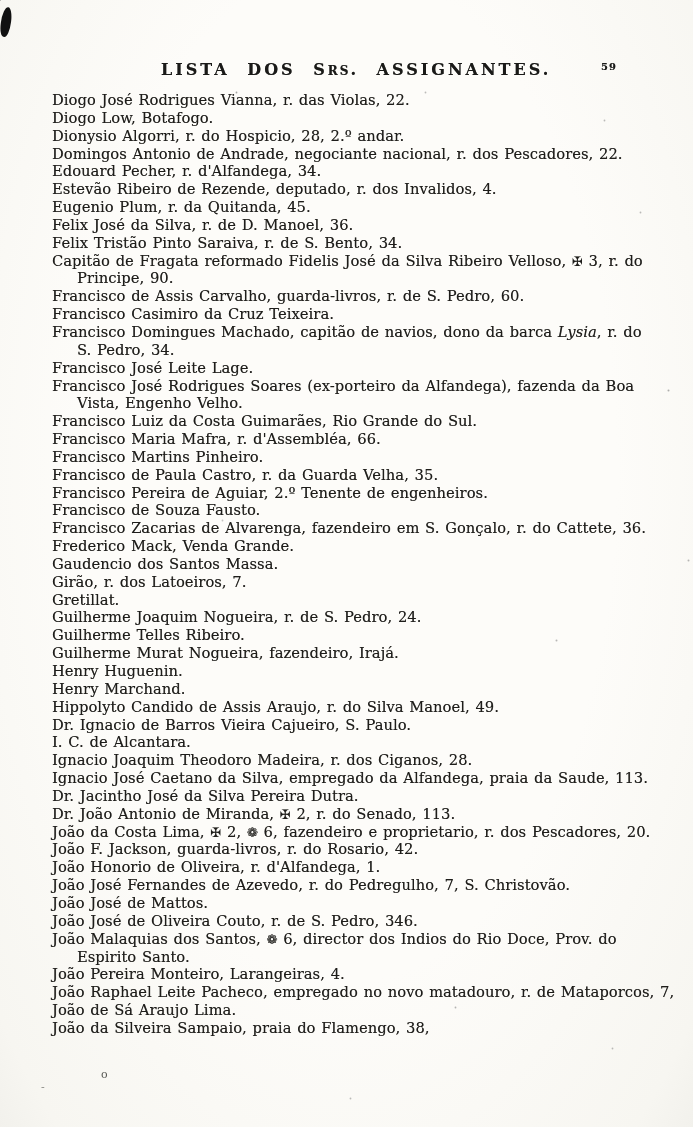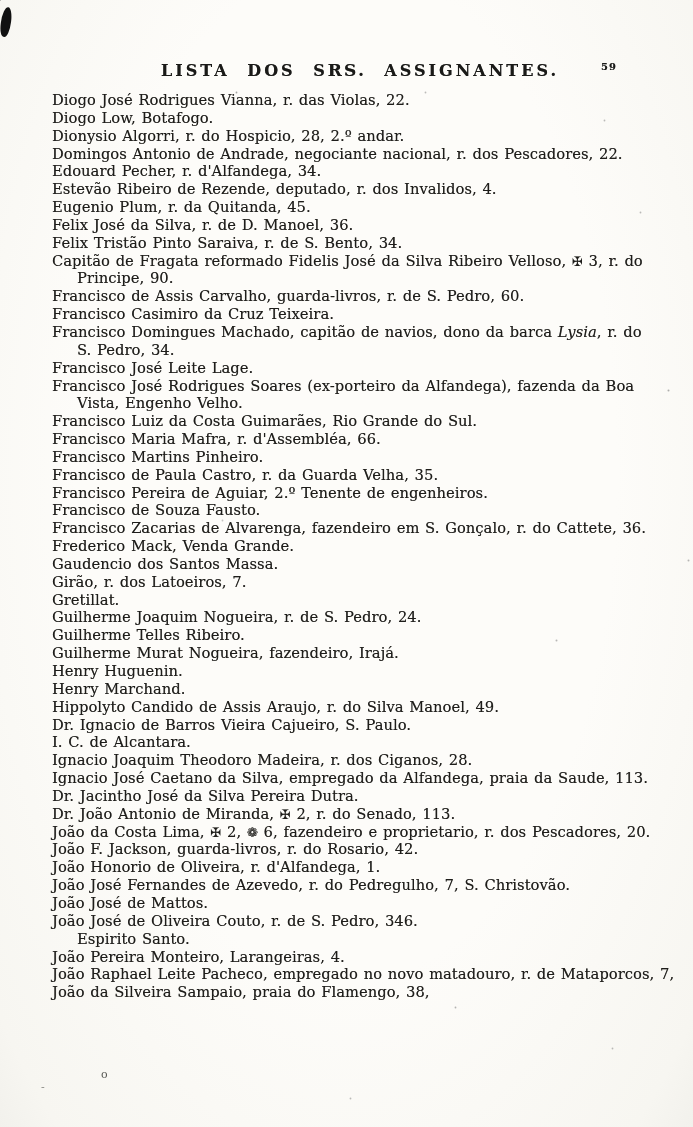--- a/index.html
+++ b/index.html
@@ -34,21 +34,21 @@
     position:absolute; left:1px; top:7px; width:10px; height:30px;
     background:#111; border-radius:60% 50% 55% 45%;
     transform:rotate(7deg);
   }
   .header-title {
     position:absolute; top:60px; left:161px;
     font-size:16px; font-weight:bold; color:#1a1a18;
     letter-spacing:3px; word-spacing:9px; white-space:nowrap;
     text-shadow:0 0 0.5px rgba(25,25,25,.6);
   }
-  .header-title .sc { font-size:17px; letter-spacing:2px; }
+  .header-title .sc { font-size:12px; letter-spacing:2px; }
   .page-number {
     position:absolute; top:61px; left:601px;
     font-size:10px; font-weight:bold; color:#1a1a18; letter-spacing:1px;
     text-shadow:0 0 0.5px rgba(25,25,25,.6);
   }
   .lines {
     position:absolute; top:91px; left:52px; width:632px;
     font-size:14.6px; line-height:17.85px; color:#1e1d1a;
     text-shadow:0.2px 0.2px 0.45px rgba(30,30,28,.55);
   }
@@ -112,21 +112,23 @@
       <div class="line">Ignacio Joaquim Theodoro Madeira, r. dos Ciganos, 28.</div>
       <div class="line">Ignacio José Caetano da Silva, empregado da Alfandega, praia da Saude, 113.</div>
       <div class="line">Dr. Jacintho José da Silva Pereira Dutra.</div>
       <div class="line">Dr. João Antonio de Miranda, <span class="sym">✠</span> 2, r. do Senado, 113.</div>
       <div class="line">João da Costa Lima, <span class="sym">✠</span> 2, <span class="sym">❁</span> 6, fazendeiro e proprietario, r. dos Pescadores, 20.</div>
       <div class="line">João F. Jackson, guarda-livros, r. do Rosario, 42.</div>
       <div class="line">João Honorio de Oliveira, r. d'Alfandega, 1.</div>
       <div class="line">João José Fernandes de Azevedo, r. do Pedregulho, 7, S. Christovão.</div>
       <div class="line">João José de Mattos.</div>
       <div class="line">João José de Oliveira Couto, r. de S. Pedro, 346.</div>
+      <div class="line">João Malaquias dos Santos, <span class="sym">❁</span> 6, director dos Indios do Rio Doce, Prov. do</div>
       <div class="line cont">Espirito Santo.</div>
       <div class="line">João Pereira Monteiro, Larangeiras, 4.</div>
       <div class="line">João Raphael Leite Pacheco, empregado no novo matadouro, r. de Mataporcos, 7,</div>
+      <div class="line">João de Sá Araujo Lima.</div>
       <div class="line">João da Silveira Sampaio, praia do Flamengo, 38,</div>
     </div>
 
   <div class="artifact art-o">o</div>
   <div class="artifact art-dash">-</div>
 </div>
 
 </body></html>

